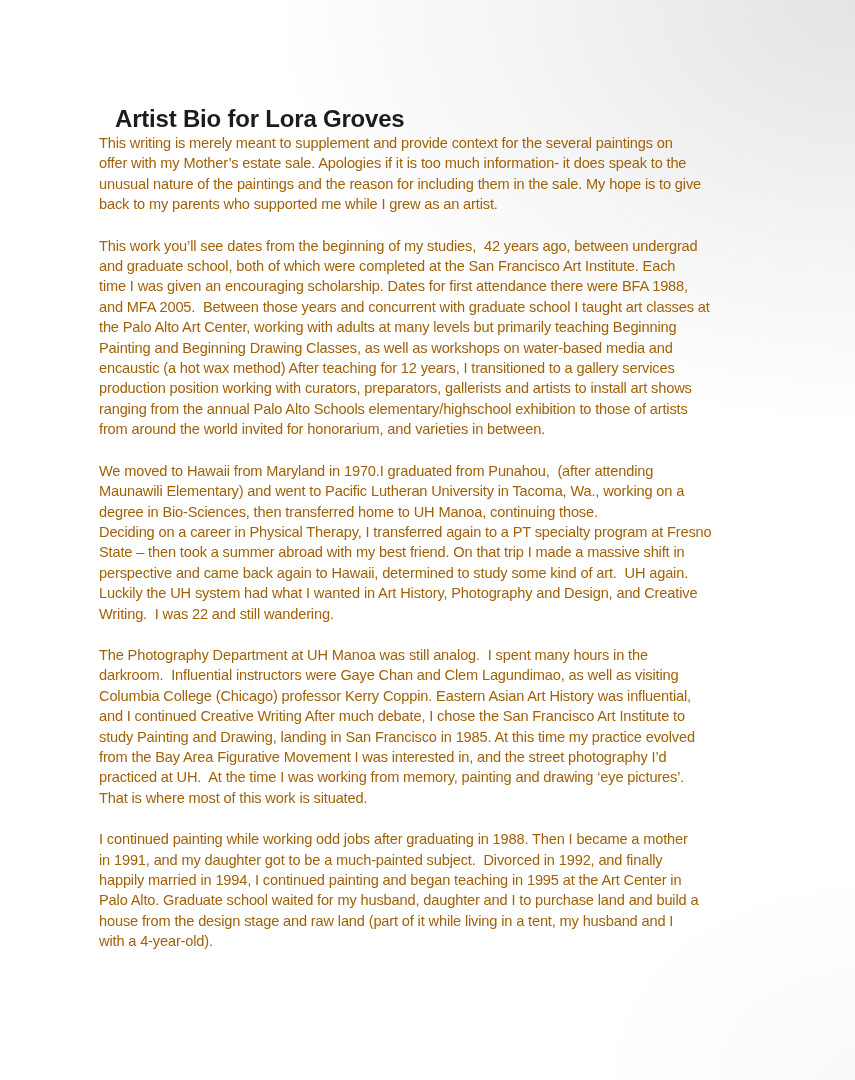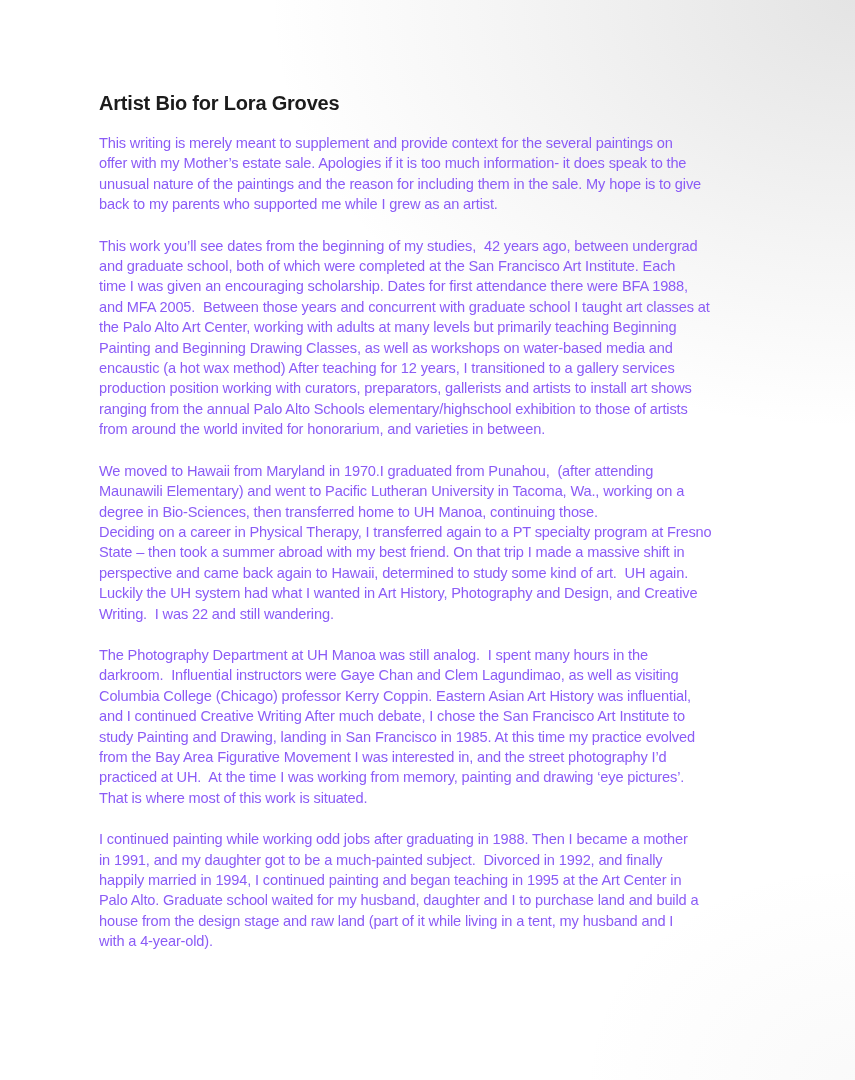--- a/index.html
+++ b/index.html
@@ -27,33 +27,33 @@
         rgba(150,150,150,0.10) 42%,
         rgba(255,255,255,0) 72%),
       radial-gradient(40% 25% at 100% 100%,
         rgba(150,150,150,0.05) 0%,
         rgba(255,255,255,0) 80%);
   }
   .doc-title {
     position: absolute;
     left: 99px;
     top: 91px;
-    margin: 0;
-    font-size: 20px;
+    margin: 16px;
+    font-size: 24px;
     line-height: 24px;
     font-weight: 700;
     letter-spacing: -0.2px;
     color: #1c1c1c;
   }
   .doc-body {
     position: absolute;
     left: 99px;
     top: 133px;
     width: 690px;
-    color: #8b5cf6;
+    color: #a16207;
     font-size: 14.6px;
     line-height: 20.4px;
     letter-spacing: -0.15px;
   }
   .para {
     margin: 0 0 21px 0;
     white-space: pre-wrap; 
   }
 </style>
 </head>

